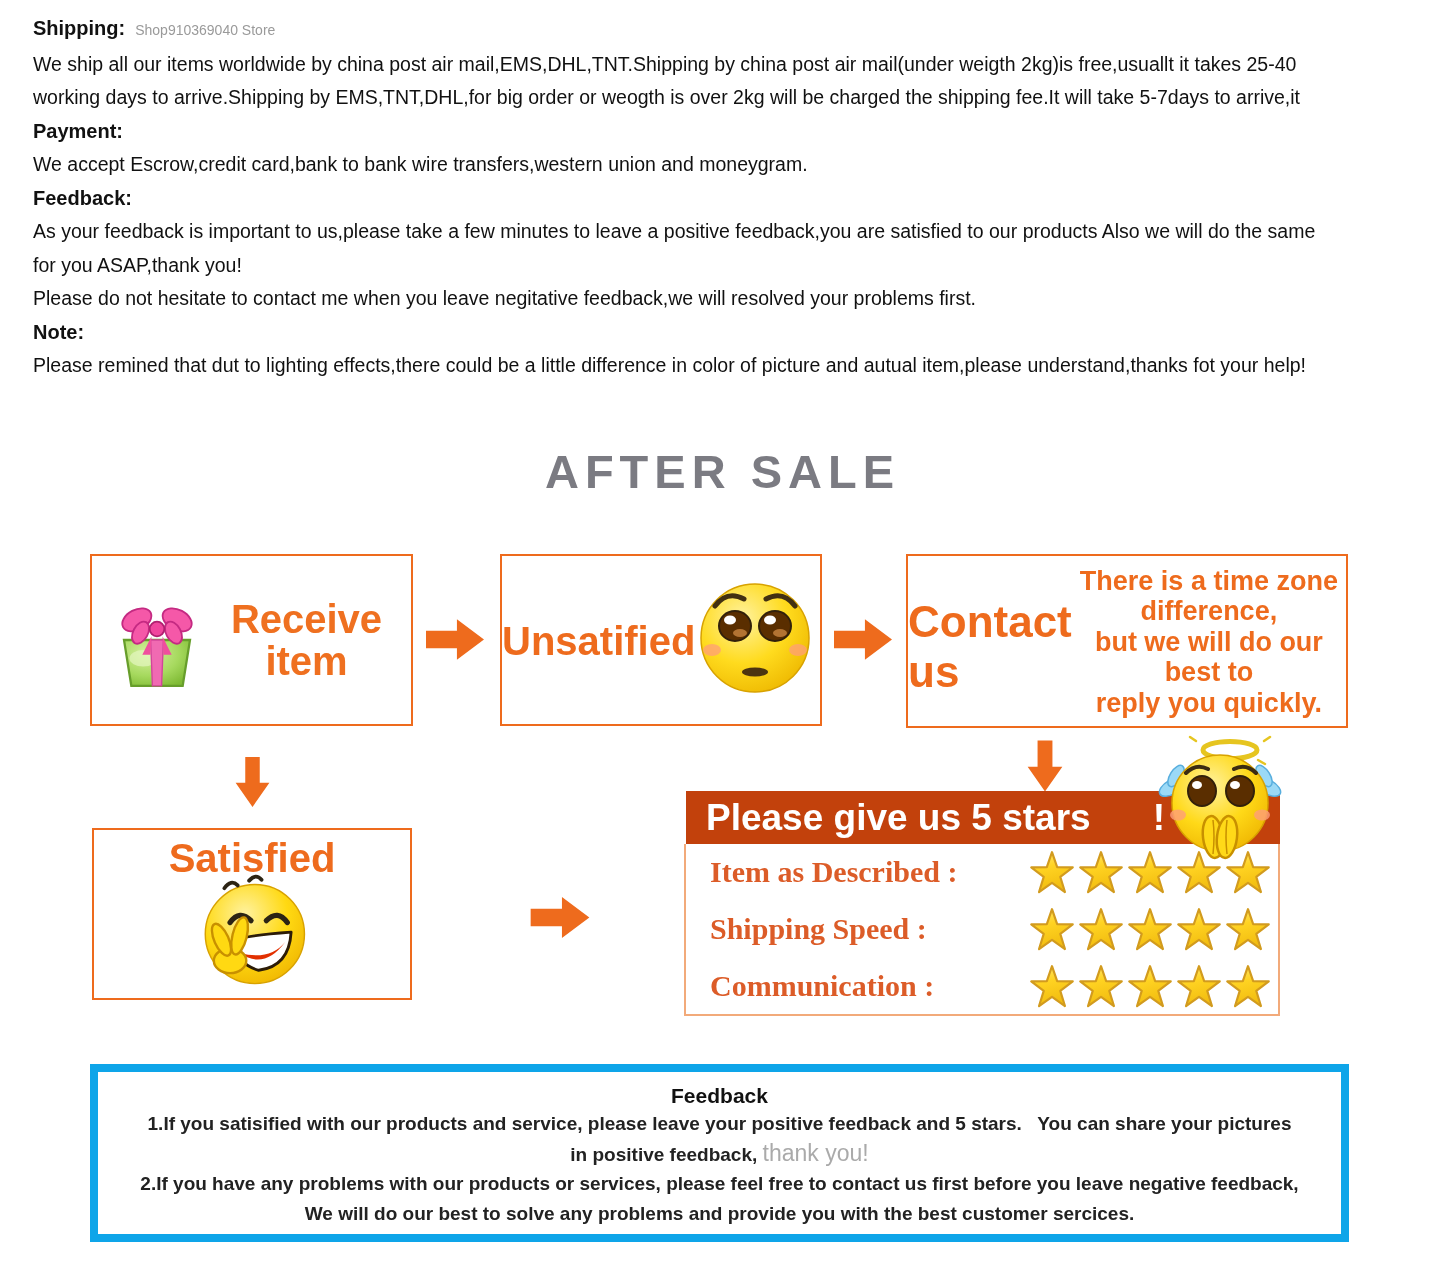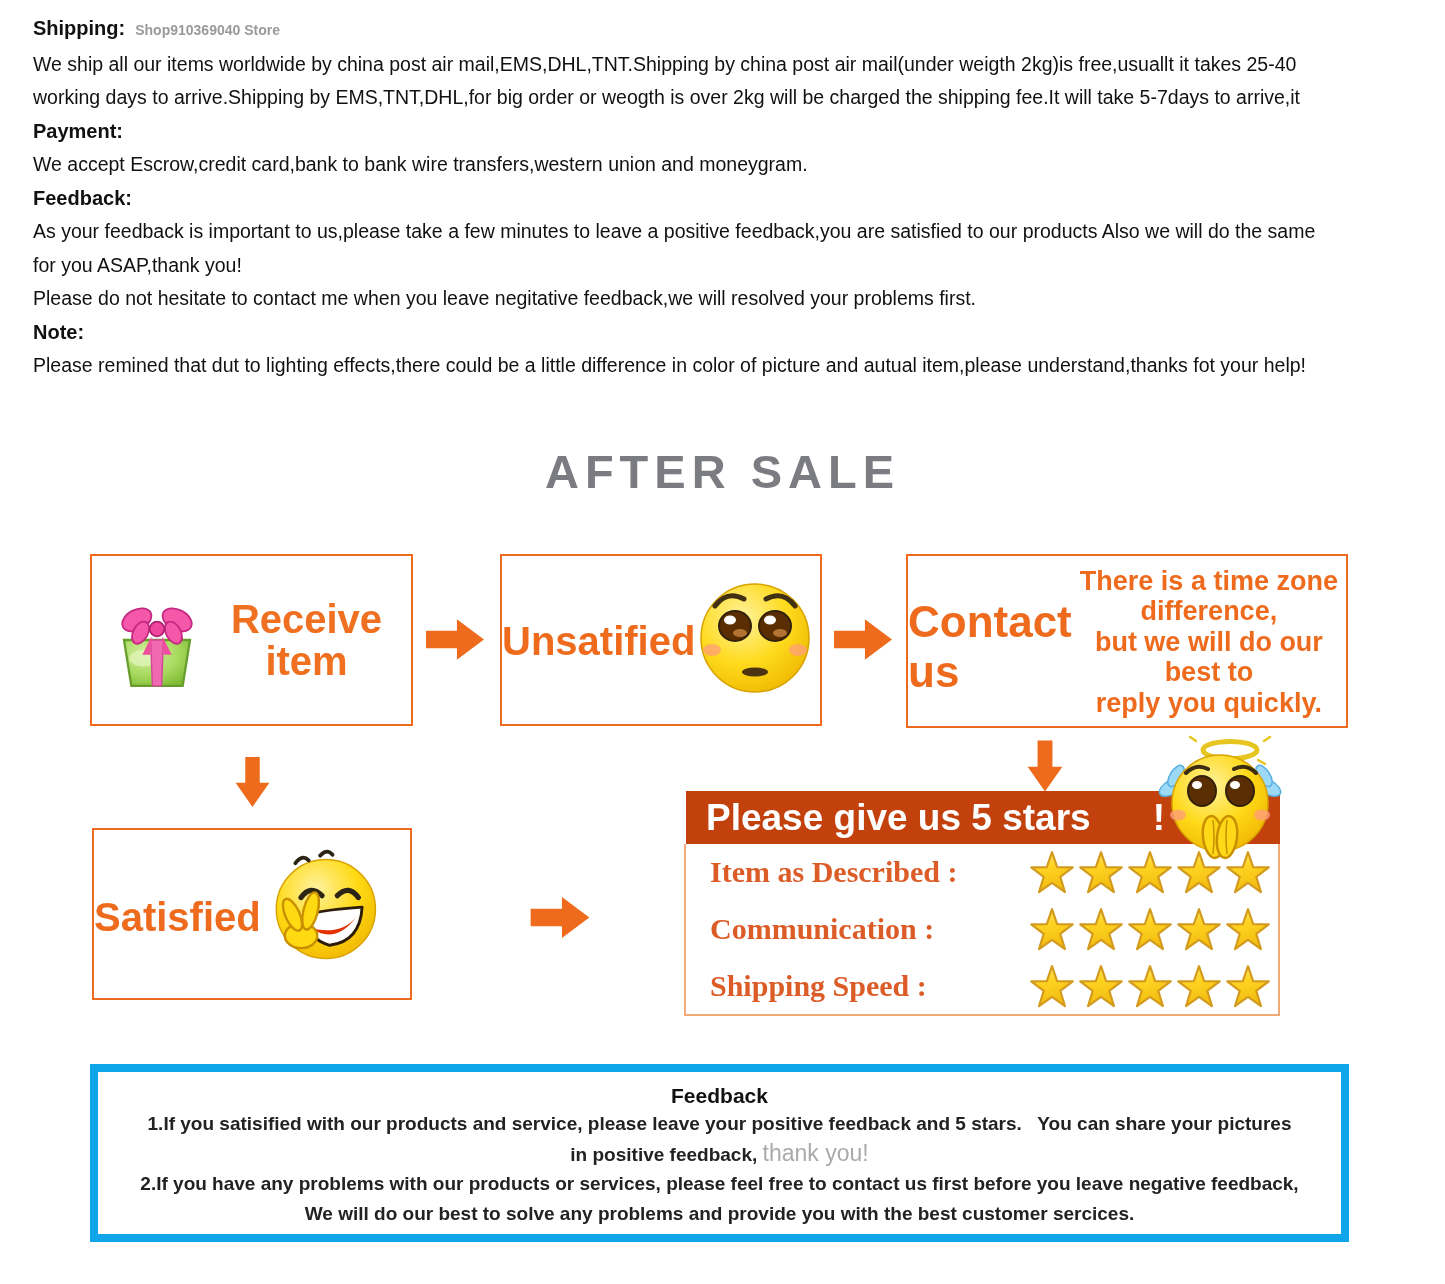--- a/index.html
+++ b/index.html
@@ -3,36 +3,36 @@
 <meta charset="utf-8">
 <style>
   html,body{margin:0;padding:0;background:#fff;}
   .page{position:relative;width:1445px;height:1284px;background:#fff;overflow:hidden;
         font-family:"Liberation Sans",sans-serif;color:#111;}
 
   
   .intro{position:absolute;left:33px;top:12px;width:1392px;font-size:19.5px;line-height:33.5px;}
   .intro .line{white-space:nowrap;}
   .intro .hdr{font-weight:700;font-size:20px;}
-  .store{font-weight:700;color:#9a9a9a;font-size:14px;margin-left:10px;}
+  .store{font-weight:400;color:#9a9a9a;font-size:14px;margin-left:10px;}
 
   
   .as-title{position:absolute;top:444px;left:0;width:100%;text-align:center;
             font-size:47px;color:#7b7b82;letter-spacing:6px;font-weight:700;}
 
   
   .obox{position:absolute;background:#fff;border:2px solid #ee6b1d;box-sizing:border-box;}
   .box-receive{left:90px;top:554px;width:323px;height:172px;display:flex;align-items:center;}
   .box-receive .lbl{flex:1;text-align:center;color:#ef7020;font-size:40px;font-weight:600;line-height:1.06;padding-right:10px;}
   .box-unsat{left:500px;top:554px;width:322px;height:172px;display:flex;flex-direction:row;align-items:center;}
   .box-unsat .lbl{color:#ee6b1d;font-size:40px;font-weight:600;margin-top:2px;}
   .box-contact{left:906px;top:554px;width:442px;height:174px;display:flex;flex-direction:row;align-items:center;}
   .box-contact .ttl{color:#ee6b1d;font-size:44px;font-weight:600;margin-top:12px;}
   .box-contact .txt{color:#ee6b1d;font-size:27px;font-weight:600;line-height:1.13;text-align:center;margin-top:2px;}
-  .box-satisfied{left:92px;top:828px;width:320px;height:172px;display:flex;flex-direction:row;align-items:center;}
+  .box-satisfied{left:92px;top:828px;width:320px;height:172px;display:flex;flex-direction:column;align-items:center;}
   .box-satisfied .lbl{color:#ee6b1d;font-size:40px;font-weight:600;margin-top:6px;}
   .emoji{margin-top:-8px;}
 
   .arrow{position:absolute;}
 
   
   .banner{position:absolute;left:686px;top:791px;width:594px;height:53px;background:#c2410c;
           display:flex;align-items:center;color:#fff;font-size:37px;font-weight:600;padding-left:20px;box-sizing:border-box;}
   .banner .bang{margin-left:62px;}
   .angel{position:absolute;left:1152px;top:733px;z-index:5;}
@@ -264,21 +264,21 @@
       <stop offset="0%" stop-color="#ffe879"></stop>
                 <stop offset="45%" stop-color="#ffd322"></stop>
                 <stop offset="100%" stop-color="#f2bd10"></stop>
     </linearGradient>
             </defs>
     <polygon points="20,3.5 24.3,15.9 37.3,16.1 26.9,24.1 30.8,36.7 20,29 9.2,36.7 13.1,24.1 2.7,16.1 15.7,15.9" fill="url(#stg)" stroke="#d29b1e" stroke-width="1.8" stroke-linejoin="round"></polygon>
   </svg>
         </span>
     </div>
     <div class="rrow">
-      <span class="rlabel">Communication :</span>
+      <span class="rlabel">Shipping Speed :</span>
       <span class="rstars">
           <svg class="star" viewBox="0 0 40 40" width="48" height="48">
     <defs>
               <linearGradient id="stg" x1="0" y1="0" x2="0.3" y2="1">
       <stop offset="0%" stop-color="#ffe879"></stop>
                 <stop offset="45%" stop-color="#ffd322"></stop>
                 <stop offset="100%" stop-color="#f2bd10"></stop>
     </linearGradient>
             </defs>
     <polygon points="20,3.5 24.3,15.9 37.3,16.1 26.9,24.1 30.8,36.7 20,29 9.2,36.7 13.1,24.1 2.7,16.1 15.7,15.9" fill="url(#stg)" stroke="#d29b1e" stroke-width="1.8" stroke-linejoin="round"></polygon>
@@ -319,21 +319,21 @@
       <stop offset="0%" stop-color="#ffe879"></stop>
                 <stop offset="45%" stop-color="#ffd322"></stop>
                 <stop offset="100%" stop-color="#f2bd10"></stop>
     </linearGradient>
             </defs>
     <polygon points="20,3.5 24.3,15.9 37.3,16.1 26.9,24.1 30.8,36.7 20,29 9.2,36.7 13.1,24.1 2.7,16.1 15.7,15.9" fill="url(#stg)" stroke="#d29b1e" stroke-width="1.8" stroke-linejoin="round"></polygon>
   </svg>
         </span>
     </div>
     <div class="rrow">
-      <span class="rlabel">Shipping Speed :</span>
+      <span class="rlabel">Communication :</span>
       <span class="rstars">
           <svg class="star" viewBox="0 0 40 40" width="48" height="48">
     <defs>
               <linearGradient id="stg" x1="0" y1="0" x2="0.3" y2="1">
       <stop offset="0%" stop-color="#ffe879"></stop>
                 <stop offset="45%" stop-color="#ffd322"></stop>
                 <stop offset="100%" stop-color="#f2bd10"></stop>
     </linearGradient>
             </defs>
     <polygon points="20,3.5 24.3,15.9 37.3,16.1 26.9,24.1 30.8,36.7 20,29 9.2,36.7 13.1,24.1 2.7,16.1 15.7,15.9" fill="url(#stg)" stroke="#d29b1e" stroke-width="1.8" stroke-linejoin="round"></polygon>

